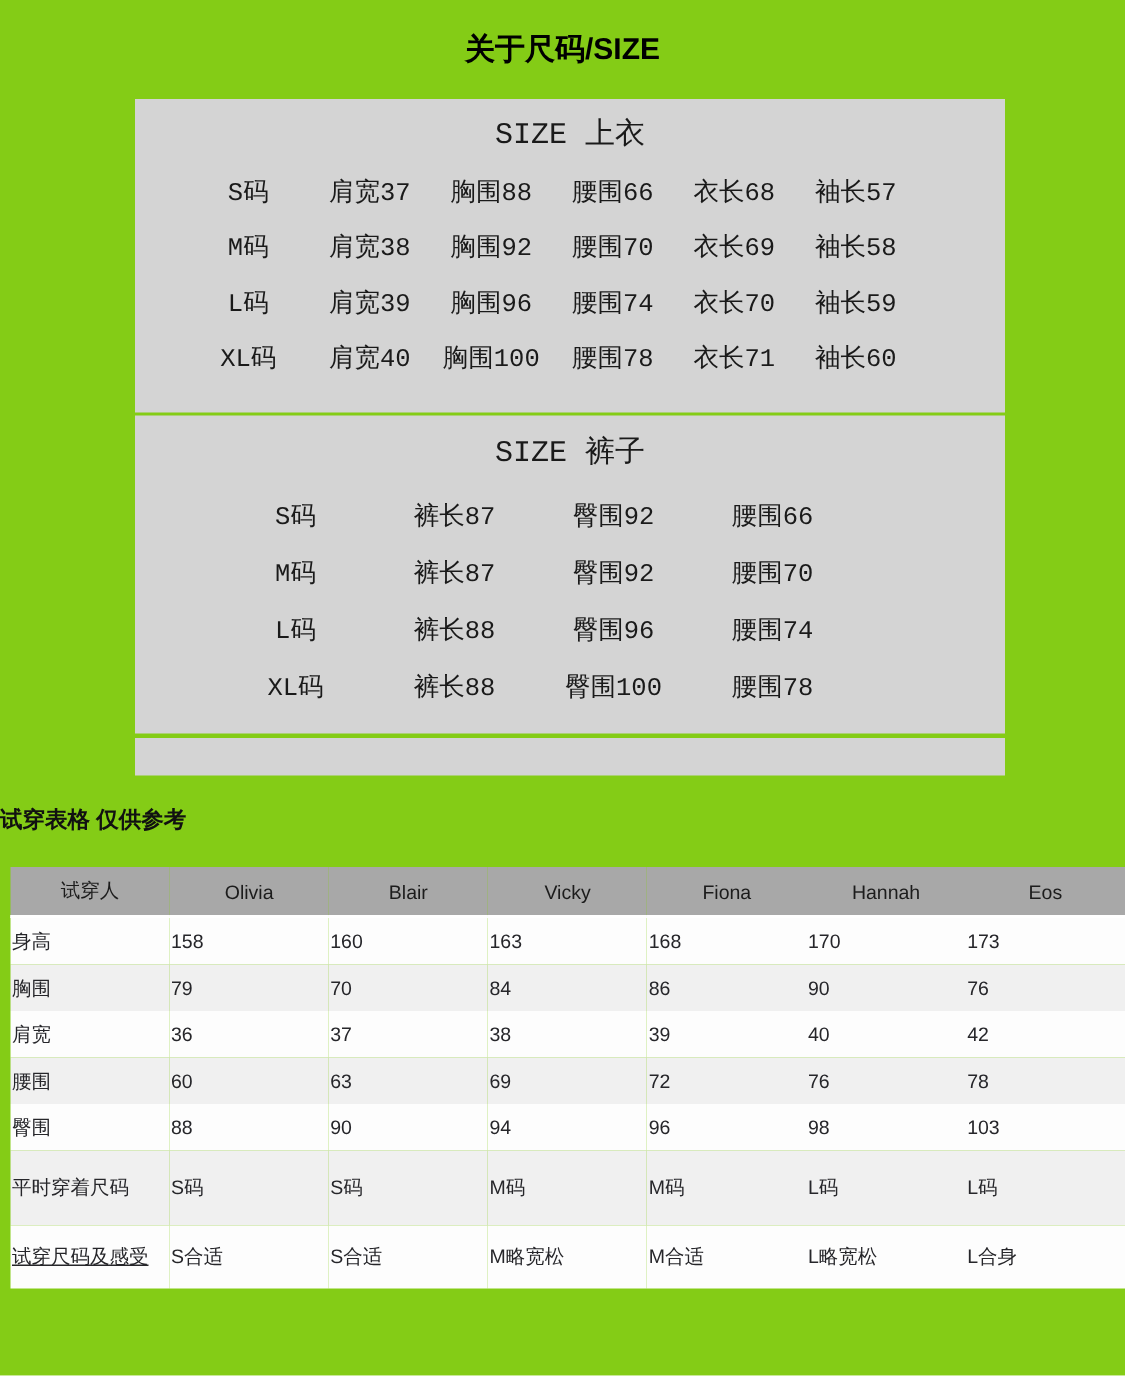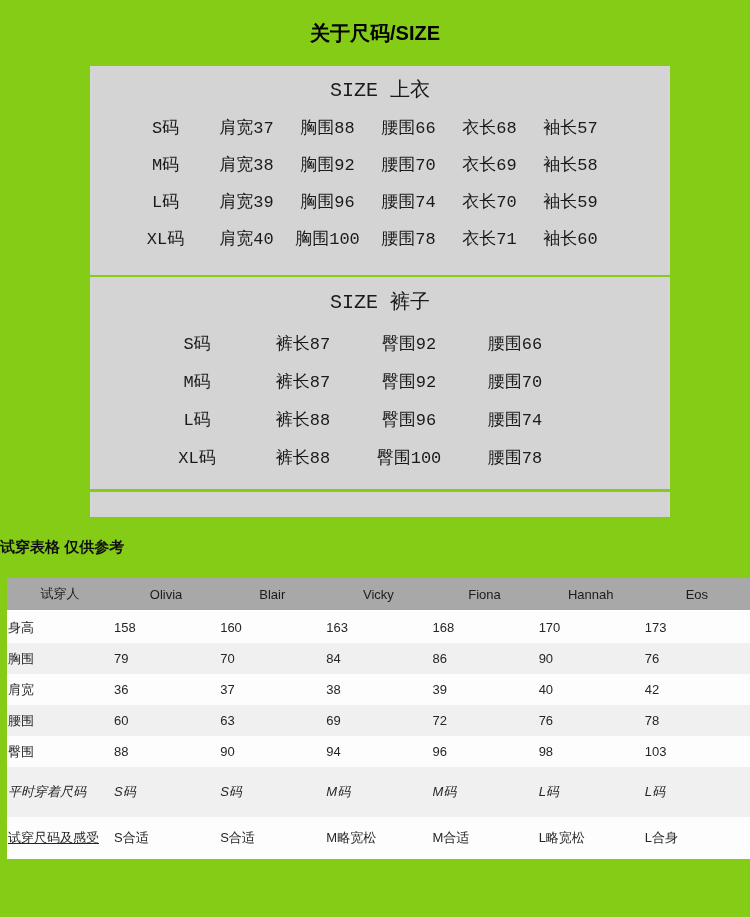--- a/index.html
+++ b/index.html
@@ -100,21 +100,21 @@
     color: #1c1c1c;
   }
   .fit-table td {
     height: 29px;
     text-align: left;
     vertical-align: middle;
     color: #26262a;
     background: #fdfdfd;
   }
   .fit-table tbody tr:nth-child(even) td { background: #f0f0f0; }
-  .fit-table tr.row-tall td   { height: 48px; font-style: italic; }
+  .fit-table tr.row-tall td   { height: 48px; }
   .fit-table tr.row-medium td { height: 40px; }
 </style>
 </head>
 <body>
 
 <div class="page">
 
   <h1 class="page-title">关于尺码/SIZE</h1>
 
   <section class="size-box size-box-tops">

